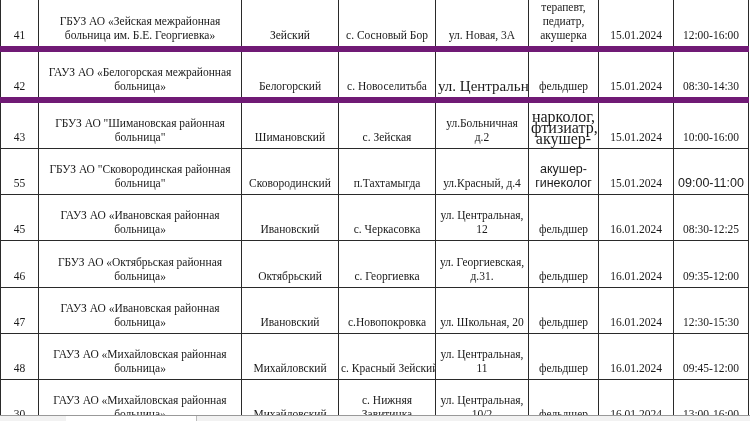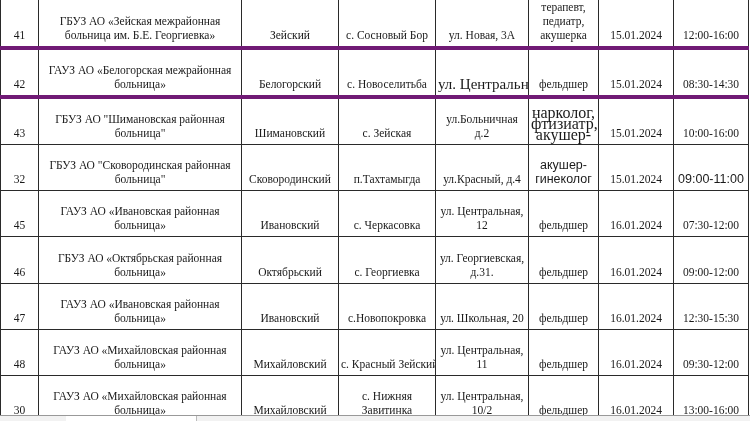--- a/index.html
+++ b/index.html
@@ -1,19 +1,19 @@
 <!DOCTYPE html>
 <html><head>
 <meta charset="utf-8">
 <style>
   html, body { margin:0; padding:0; background:#fff; }
   body { width:750px; height:421px; overflow:hidden; position:relative; font-family:"Liberation Serif","DejaVu Serif",serif; color:#1a1a1a; }
   table { border-collapse:collapse; position:absolute; left:0; top:-1px; table-layout:fixed; width:748px; }
   td { border:1px solid #2a2a2a; font-size:11.5px; line-height:14px; text-align:center; vertical-align:bottom; padding:0 2px 4px 2px; height:41px; overflow:hidden; white-space:pre-line; }
-  tr.thick td { border-bottom:4px solid #701a75; }
+  tr.thick td { border-bottom:6px solid #701a75; }
   td.num { text-align:center;margin-left:24px; }
   td.big { font-family:"Liberation Sans","DejaVu Sans",sans-serif; font-size:12.5px; }
   td.bigaddr { font-size:15px; white-space:nowrap; text-align:left; }
   .bottom-strip { position:absolute; left:0; top:415px; width:750px; height:6px; background:#f2f2f2; border-top:1px solid #999; }
   .bottom-strip .tab1 { position:absolute; left:0; top:0; width:66px; height:6px; border-right:1px solid #bbb; }
   .bottom-strip .tab2 { position:absolute; left:66px; top:0; width:130px; height:6px; border-right:1px solid #bbb; background:#fff; }
 </style>
 </head>
 <body>
 
@@ -61,54 +61,54 @@
       <td>с. Зейская</td>
       <td>ул.Больничная
 д.2</td>
       <td style="font-size:16px;line-height:11px">нарколог,
 фтизиатр,
 акушер-</td>
       <td>15.01.2024</td>
       <td>10:00-16:00</td>
     </tr>
     <tr style="height:46px">
-      <td class="num">32</td>
+      <td class="num">55</td>
       <td>ГБУЗ АО "Сковородинская районная
 больница"</td>
       <td>Сковородинский</td>
       <td>п.Тахтамыгда</td>
       <td>ул.Красный, д.4</td>
       <td class="big">акушер-
 гинеколог</td>
       <td>15.01.2024</td>
       <td class="big">09:00-11:00</td>
     </tr>
     <tr style="height:46px">
       <td class="num">45</td>
       <td>ГАУЗ АО «Ивановская районная
 больница»</td>
       <td>Ивановский</td>
       <td>с. Черкасовка</td>
       <td>ул. Центральная,
 12</td>
       <td>фельдшер</td>
       <td>16.01.2024</td>
-      <td>07:30-12:00</td>
+      <td>08:30-12:25</td>
     </tr>
     <tr style="height:47px">
       <td class="num">46</td>
       <td>ГБУЗ АО «Октябрьская районная
 больница»</td>
       <td>Октябрьский</td>
       <td>с. Георгиевка</td>
       <td>ул. Георгиевская,
 д.31.</td>
       <td>фельдшер</td>
       <td>16.01.2024</td>
-      <td>09:00-12:00</td>
+      <td>09:35-12:00</td>
     </tr>
     <tr style="height:46px">
       <td class="num">47</td>
       <td>ГАУЗ АО «Ивановская районная
 больница»</td>
       <td>Ивановский</td>
       <td>с.Новопокровка</td>
       <td>ул. Школьная, 20</td>
       <td>фельдшер</td>
       <td>16.01.2024</td>
@@ -117,21 +117,21 @@
     <tr style="height:46px">
       <td class="num">48</td>
       <td>ГАУЗ АО «Михайловская районная
 больница»</td>
       <td>Михайловский</td>
       <td style="white-space:nowrap">с. Красный Зейский</td>
       <td>ул. Центральная,
 11</td>
       <td>фельдшер</td>
       <td>16.01.2024</td>
-      <td>09:30-12:00</td>
+      <td>09:45-12:00</td>
     </tr>
     <tr class="thick" style="height:46px">
       <td class="num">30</td>
       <td>ГАУЗ АО «Михайловская районная
 больница»</td>
       <td>Михайловский</td>
       <td>с. Нижняя
 Завитинка</td>
       <td>ул. Центральная,
 10/2</td>

